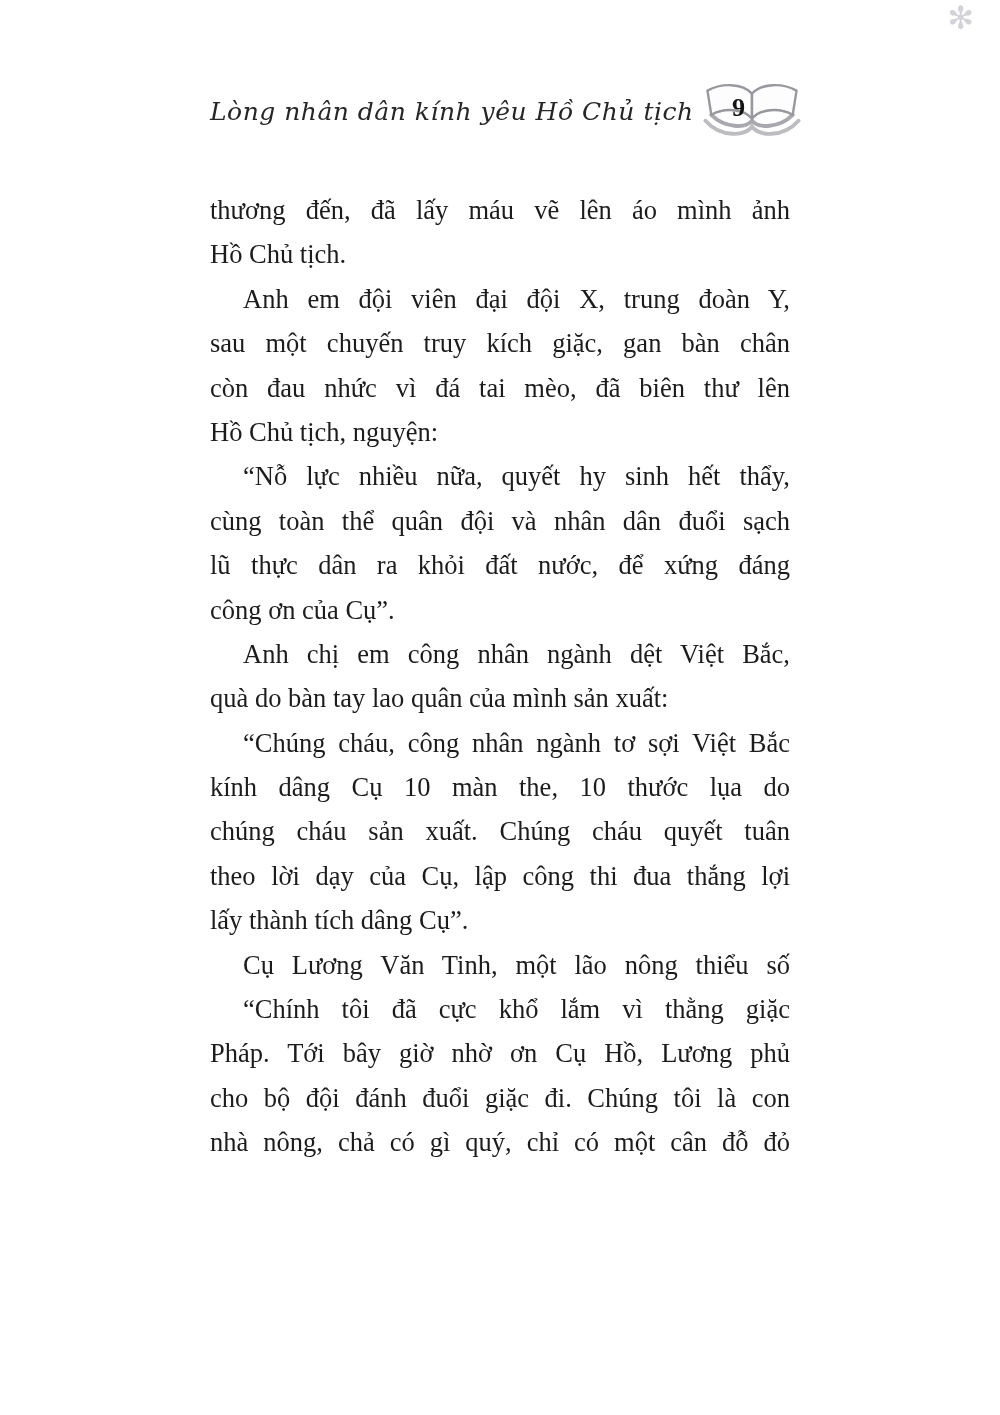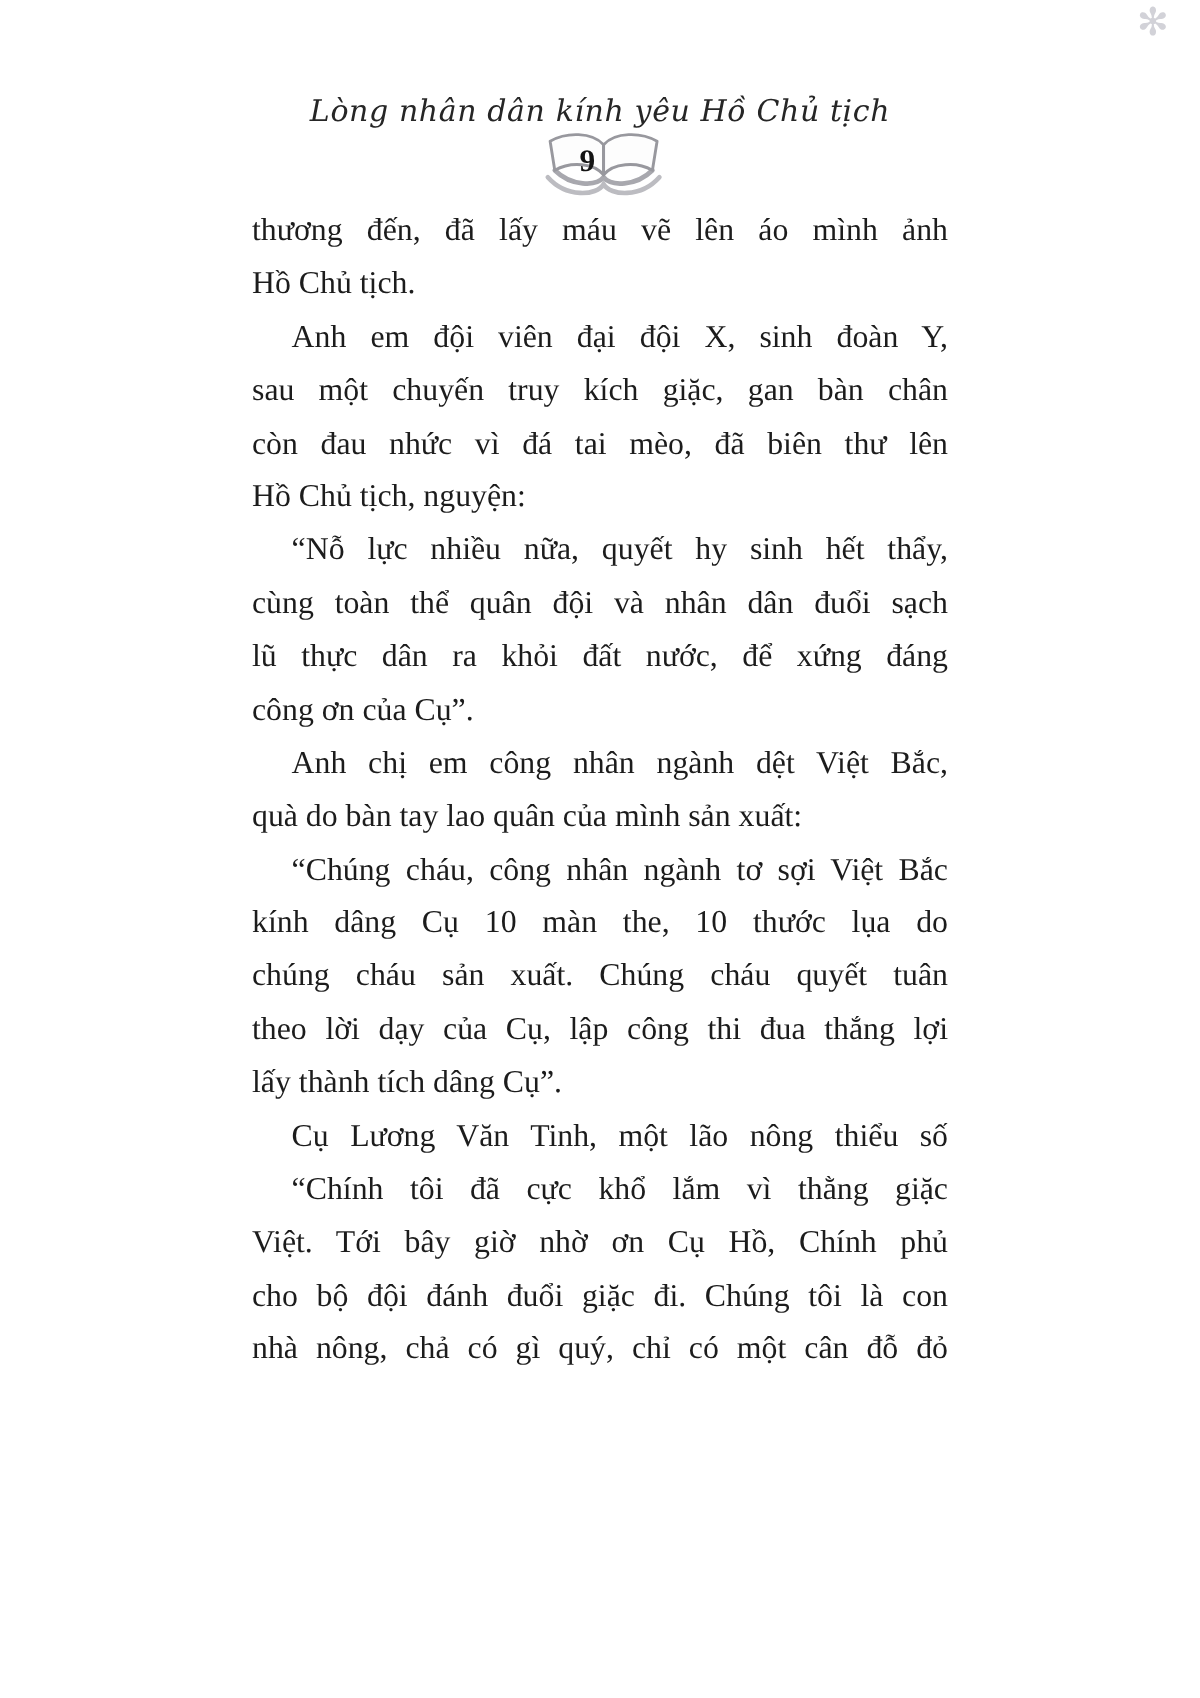--- a/index.html
+++ b/index.html
@@ -23,21 +23,20 @@
     user-select: none;
   }
   .header {
     position: absolute;
     left: 210px;
     top: 78px;
     width: 580px;
     height: 66px;
     display: flex;
     align-items: center;
-    flex-direction: column;
   }
   .running-title {
     flex: 1 1 auto;
     text-align: center;
     font-family: "DejaVu Serif", serif;
     font-style: italic;
     font-size: 25px;
     letter-spacing: 0.5px;
     color: #262626;
     white-space: nowrap;
@@ -45,21 +44,21 @@
   .book-badge {
     flex: 0 0 auto;
     width: 104px;
     height: 62px;
     margin-left: 6px;
   }
   .book-badge svg { display: block; width: 100%; height: 100%; }
   .body-text {
     position: absolute;
     left: 210px;
-    top: 169px;
+    top: 188px;
     width: 580px;
   }
   .line {
     font-size: 26.5px;
     line-height: 44.4px;
     height: 44.4px;
     overflow: hidden;
     text-align: justify;
     text-align-last: justify;
   }
@@ -88,21 +87,21 @@
         <text x="38" y="37" text-anchor="middle" font-size="27" font-weight="bold" fill="#141414" font-family="Liberation Serif, DejaVu Serif, serif">9</text>
       </svg>
     </div>
   </div>
 
   <div class="body-text">
 
     <div class="line">thương đến, đã lấy máu vẽ lên áo mình ảnh</div>
     <div class="line last">Hồ Chủ tịch.</div>
 
-    <div class="line first">Anh em đội viên đại đội X, sinh đoàn Y,</div>
+    <div class="line first">Anh em đội viên đại đội X, trung đoàn Y,</div>
     <div class="line">sau một chuyến truy kích giặc, gan bàn chân</div>
     <div class="line">còn đau nhức vì đá tai mèo, đã biên thư lên</div>
     <div class="line last">Hồ Chủ tịch, nguyện:</div>
 
     <div class="line first">“Nỗ lực nhiều nữa, quyết hy sinh hết thẩy,</div>
     <div class="line">cùng toàn thể quân đội và nhân dân đuổi sạch</div>
     <div class="line">lũ thực dân ra khỏi đất nước, để xứng đáng</div>
     <div class="line last">công ơn của Cụ”.</div>
 
     <div class="line first">Anh chị em công nhân ngành dệt Việt Bắc,</div>
@@ -110,18 +109,18 @@
 
     <div class="line first">“Chúng cháu, công nhân ngành tơ sợi Việt Bắc</div>
     <div class="line">kính dâng Cụ 10 màn the, 10 thước lụa do</div>
     <div class="line">chúng cháu sản xuất. Chúng cháu quyết tuân</div>
     <div class="line">theo lời dạy của Cụ, lập công thi đua thắng lợi</div>
     <div class="line last">lấy thành tích dâng Cụ”.</div>
 
     <div class="line first">Cụ Lương Văn Tinh, một lão nông thiểu số</div>
 
     <div class="line first">“Chính tôi đã cực khổ lắm vì thằng giặc</div>
-    <div class="line">Việt. Tới bây giờ nhờ ơn Cụ Hồ, Chính phủ</div>
+    <div class="line">Pháp. Tới bây giờ nhờ ơn Cụ Hồ, Lương phủ</div>
     <div class="line">cho bộ đội đánh đuổi giặc đi. Chúng tôi là con</div>
     <div class="line">nhà nông, chả có gì quý, chỉ có một cân đỗ đỏ</div>
   </div>
 
 </div>
 
 </body></html>

